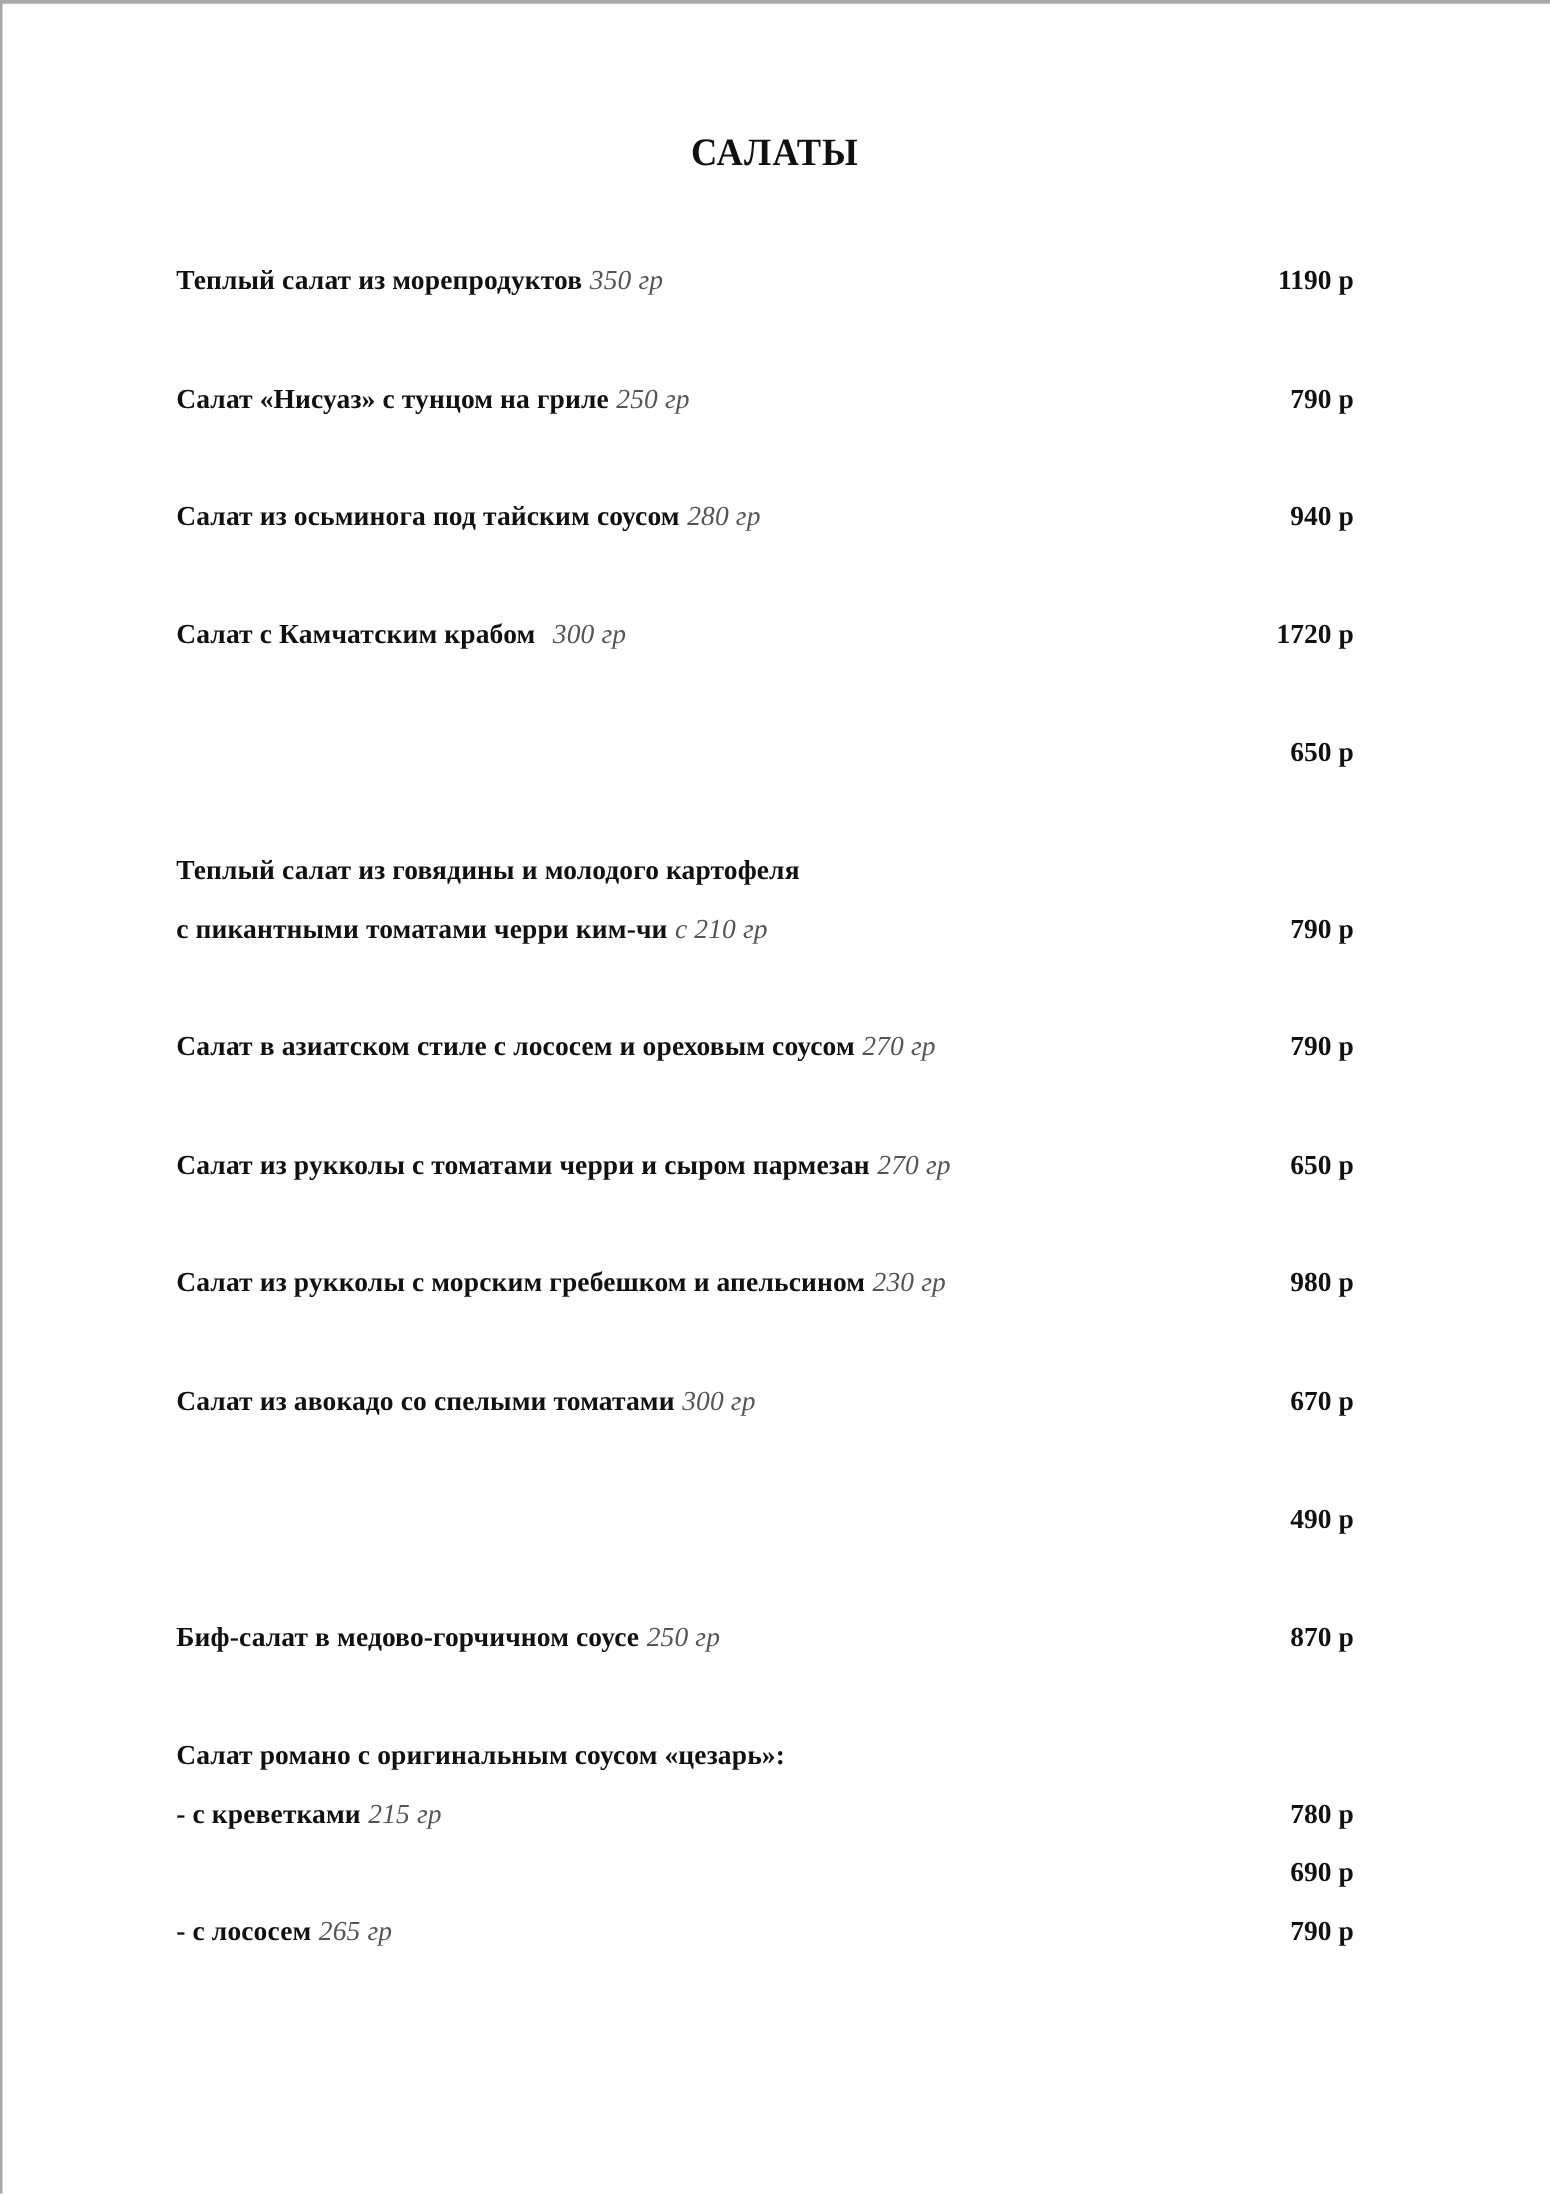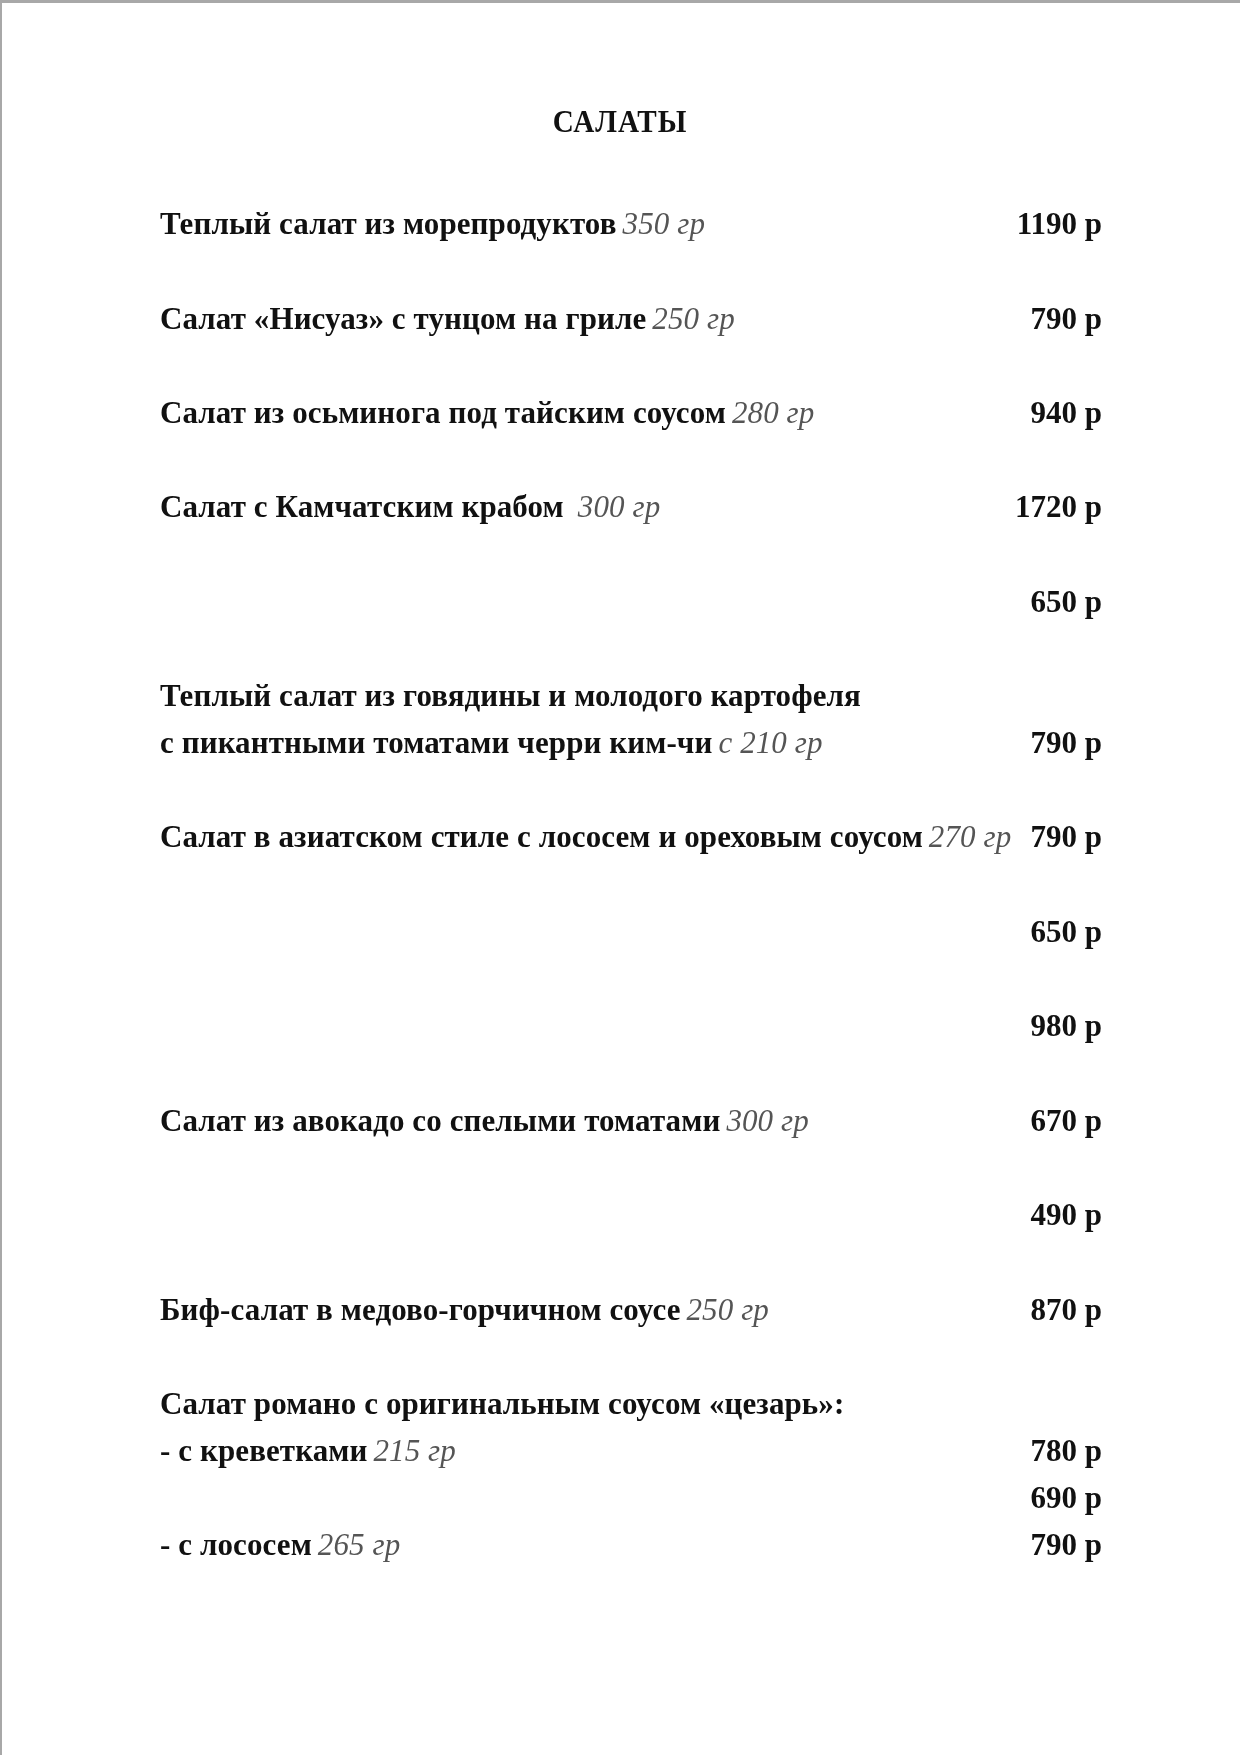--- a/index.html
+++ b/index.html
@@ -27,24 +27,24 @@
       position: absolute;
       left: 0; top: 104px; width: 1240px;
       text-align: center;
       font-size: 31px;
       font-weight: bold;
       letter-spacing: 1px;
       transform: scaleX(0.94);
     }
     .row {
       position: absolute;
-      left: 160px;
+      left: 141px;
       width: 942px;
       height: 34px;
-      font-size: 31px;
+      font-size: 22px;
       line-height: 34px;
     }
     .row .name {
       position: absolute;
       left: 0;
       top: 0;
       white-space: nowrap;
       font-weight: bold;
       letter-spacing: 0.1px;
     }
@@ -104,24 +104,26 @@
     <span class="name"><span>с пикантными томатами черри ким-чи</span><span class="weight" style="">с 210 гр</span></span>
     <span class="price">790 р</span>
   </div>
 
   <div class="row" style="top:820px">
     <span class="name"><span>Салат в азиатском стиле с лососем и ореховым соусом</span><span class="weight">270 гр</span></span>
     <span class="price">790 р</span>
   </div>
 
   <div class="row" style="top:915px">
+    <span class="name"><span>Салат из рукколы с томатами черри и сыром пармезан</span><span class="weight">270 гр</span></span>
     <span class="price">650 р</span>
   </div>
 
   <div class="row" style="top:1009px">
+    <span class="name"><span>Салат из рукколы с морским гребешком и апельсином</span><span class="weight">230 гр</span></span>
     <span class="price">980 р</span>
   </div>
 
   <div class="row" style="top:1104px">
     <span class="name"><span>Салат из авокадо со спелыми томатами</span><span class="weight">300 гр</span></span>
     <span class="price">670 р</span>
   </div>
 
   <div class="row" style="top:1198px">
     <span class="price">490 р</span>

